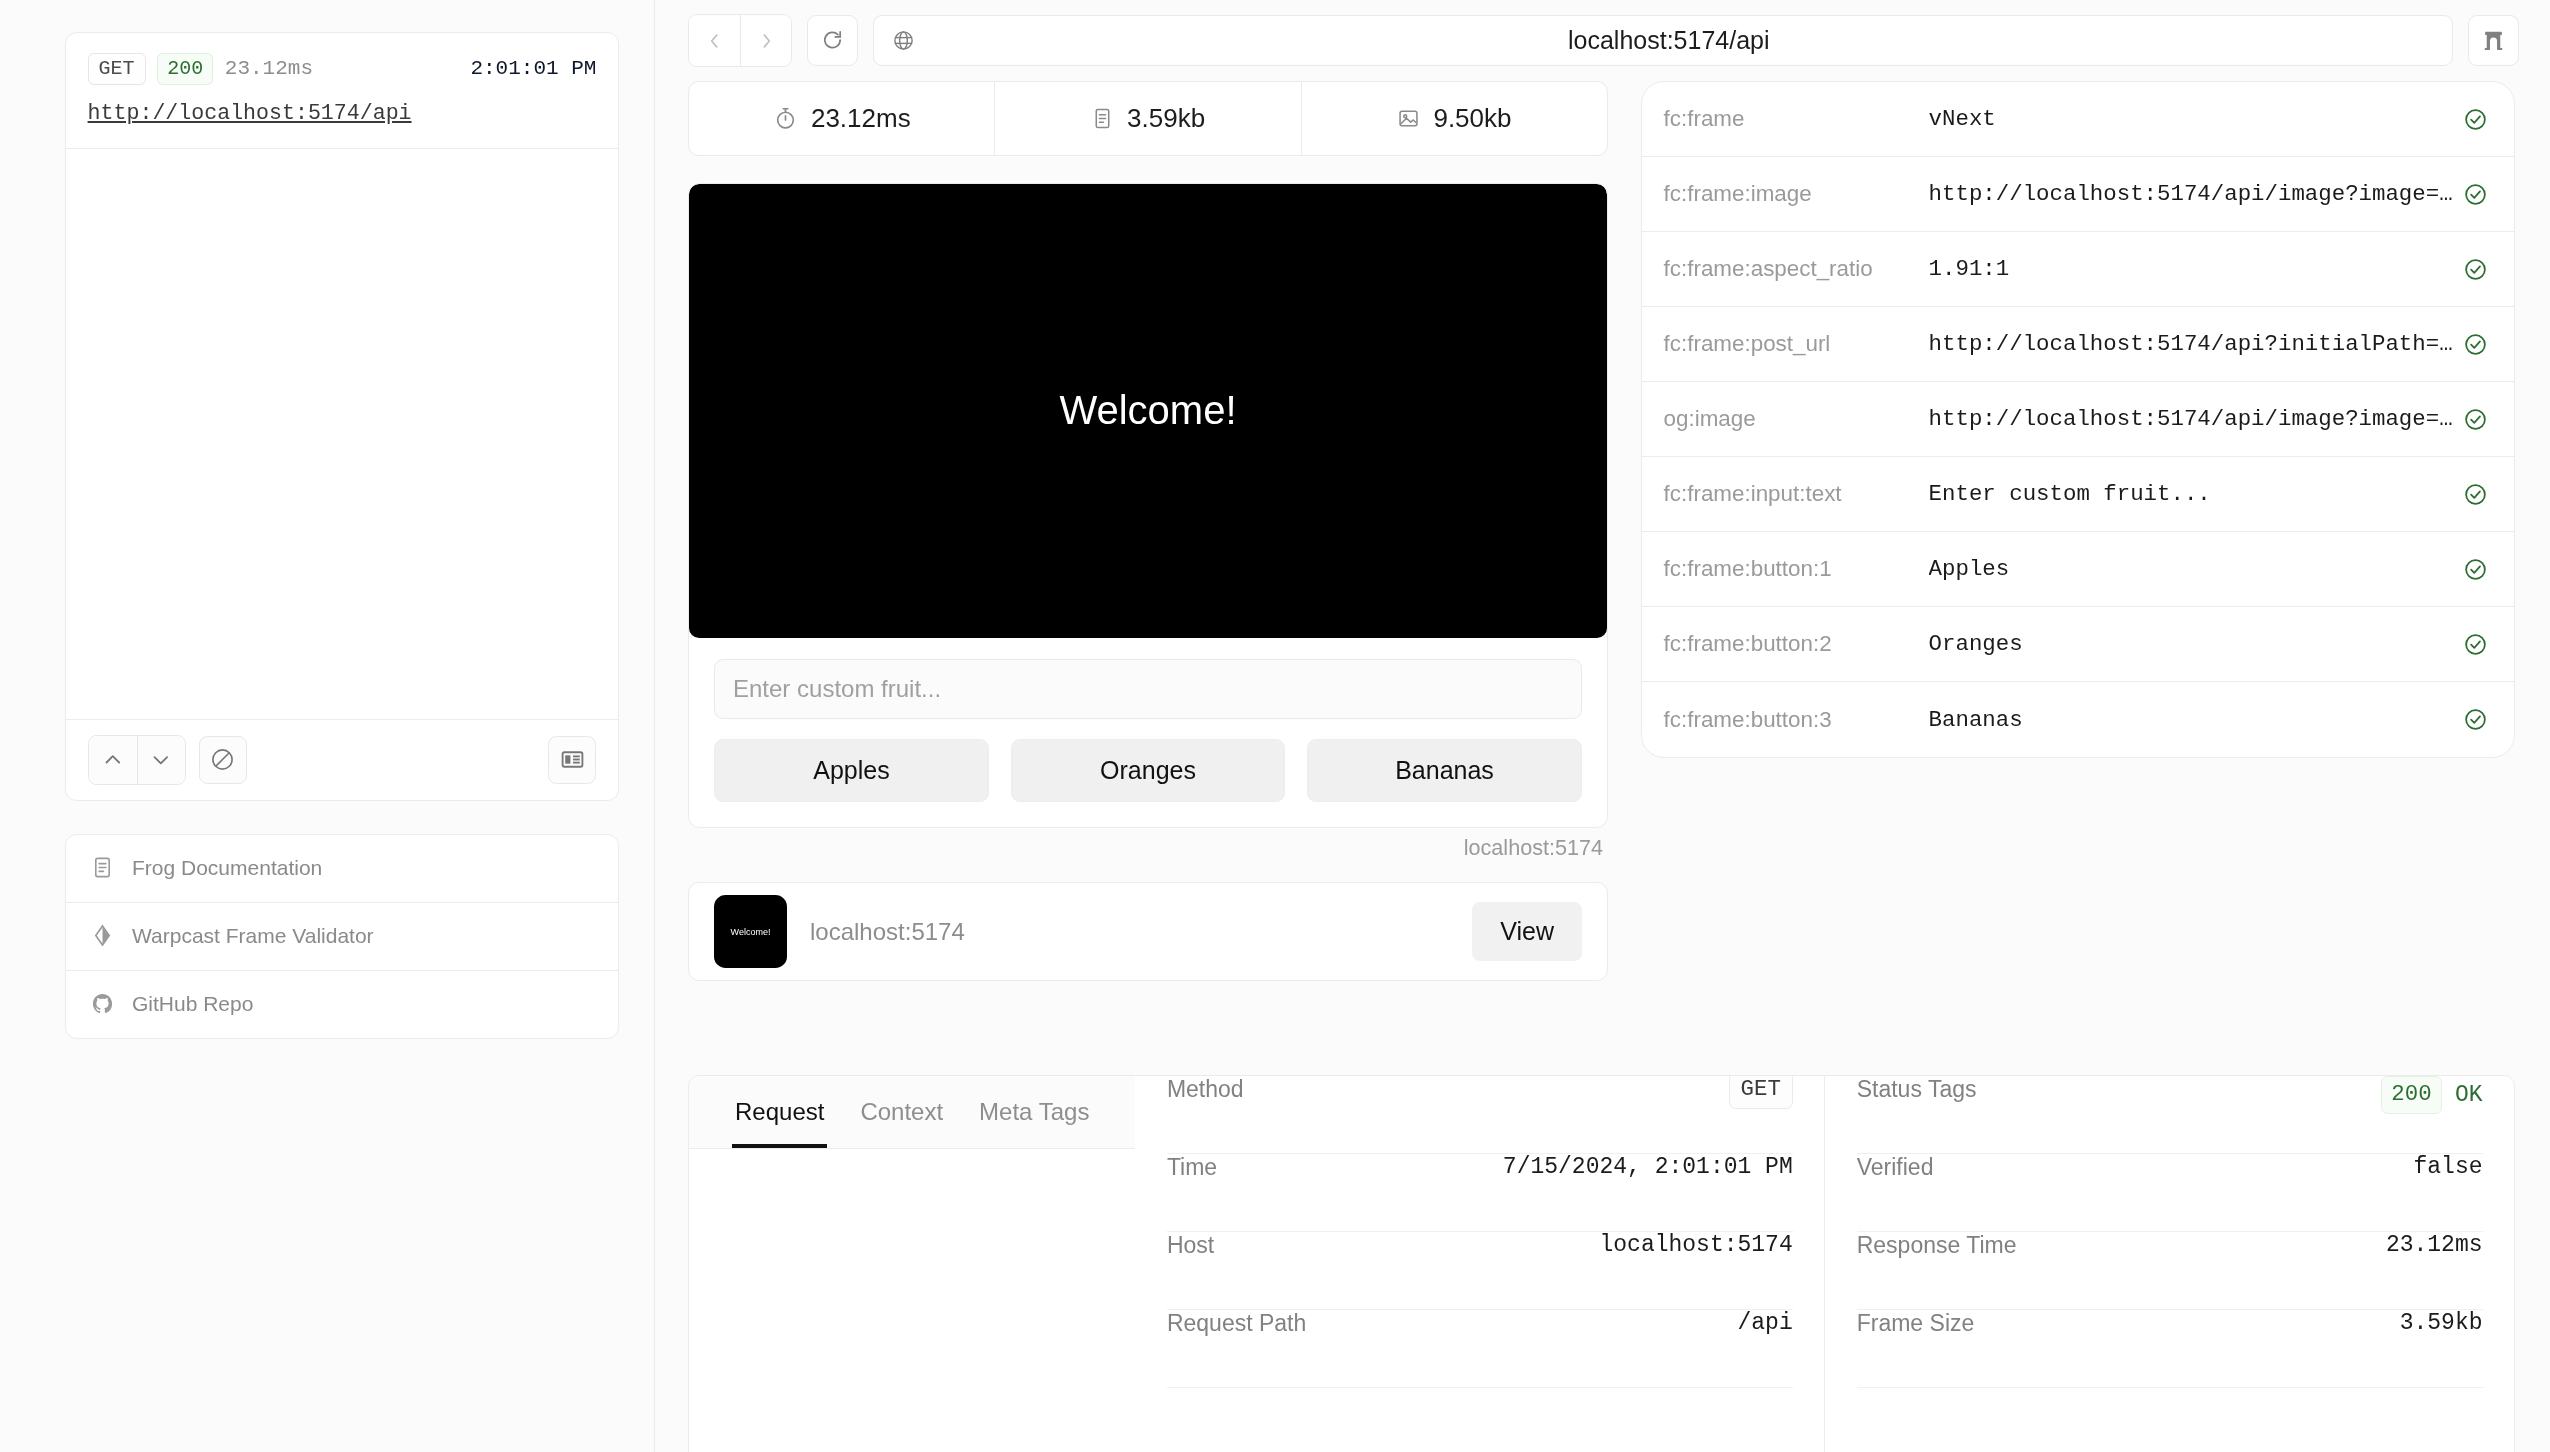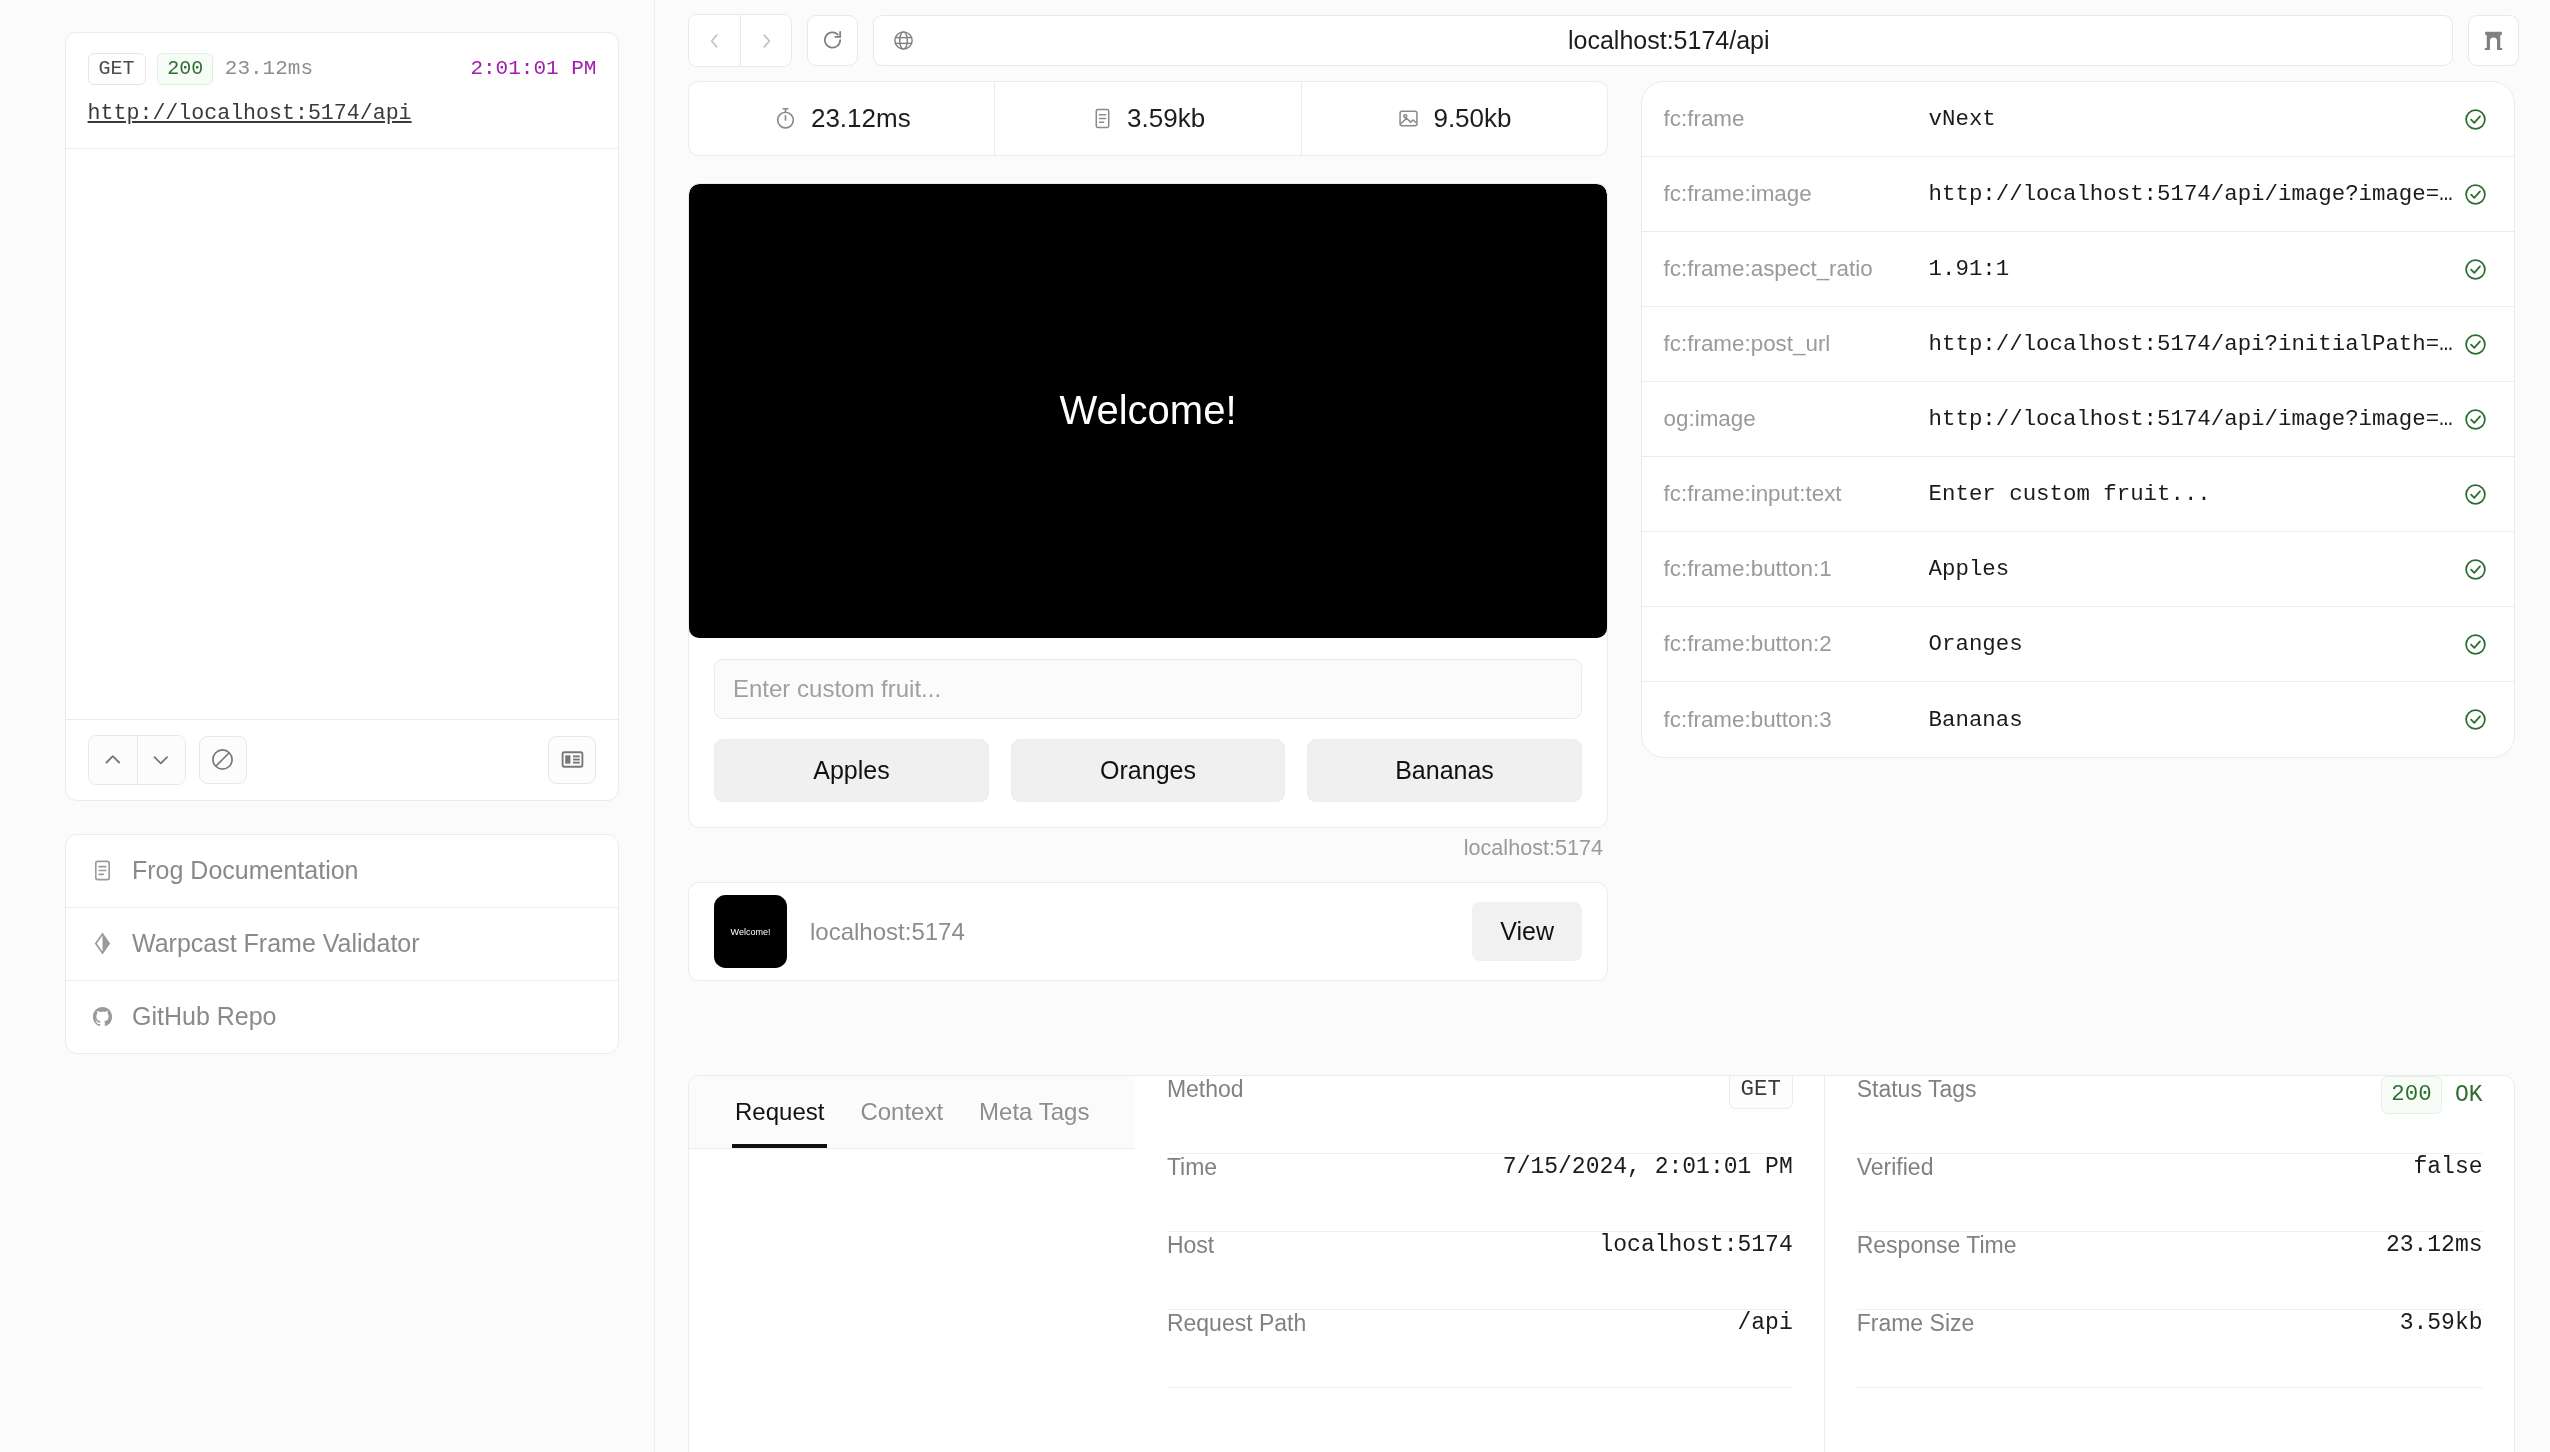--- a/index.html
+++ b/index.html
@@ -41,21 +41,21 @@
     padding: 3.3px 10px 4.1px; font-size: 20px; color: #4b4b4b;
     font-family: "Liberation Mono", monospace; line-height: 1.15;
     background: #fefefe;
   }
   .badge-status {
     border: 0.8px solid #dff0df; border-radius: 5.8px; background: #f6fcf6;
     padding: 3.3px 9px 4.1px; font-size: 20px; color: #2c6e31;
     font-family: "Liberation Mono", monospace; line-height: 1.15;
   }
   .req-ms { font-size: 21px; color: #8d8d8d; font-family: "Liberation Mono", monospace; }
-  .req-time { margin-left: auto; font-size: 21px; color: #a21caf; font-family: "Liberation Mono", monospace; }
+  .req-time { margin-left: auto; font-size: 21px; color: #0f172a; font-family: "Liberation Mono", monospace; }
   .req-url { margin-top: 16.6px; font-size: 21.6px; color: #3a3a3a; font-family: "Liberation Mono", monospace; text-decoration: underline; }
 
   .req-toolbar {
     border-top: 0.8px solid #ececec;
     padding: 13.3px 21.6px; display: flex; align-items: center; gap: 13.3px;
     height: 81px;
   }
   .btn-group { display: flex; border: 0.8px solid #e7e7e7; border-radius: 8.3px; overflow: hidden; background: #fcfcfc; }
   .icon-btn {
     width: 48px; height: 48px; display: flex; align-items: center; justify-content: center;
@@ -63,23 +63,23 @@
   }
   .btn-group .icon-btn + .icon-btn { border-left: 0.8px solid #e7e7e7; }
   .icon-btn-solo {
     width: 48px; height: 48px; display: flex; align-items: center; justify-content: center;
     border: 0.8px solid #e7e7e7; border-radius: 8.3px; background: #fcfcfc; cursor: pointer;
   }
   .tb-spacer { flex: 1 1 auto; }
 
   #links-panel { margin-top: 33px; }
   .link-row {
-    display: flex; align-items: center; gap: 18px;
+    display: flex; gap: 18px;
     padding: 21.6px 25px; border-bottom: 0.8px solid #ececec;
-    font-size: 25px; color: #8a8a8a; cursor: pointer;
+    font-size: 21px; color: #8a8a8a; cursor: pointer;
   }
   .link-row:last-child { border-bottom: none; }
 
   
   #main { flex: 1 1 auto; display: flex; flex-direction: column; min-width: 0; }
 
   #urlbar {
     height: 81px; flex: 0 0 81px;
     display: flex; align-items: center; gap: 15px;
     padding: 0 31.5px 0 33px;

